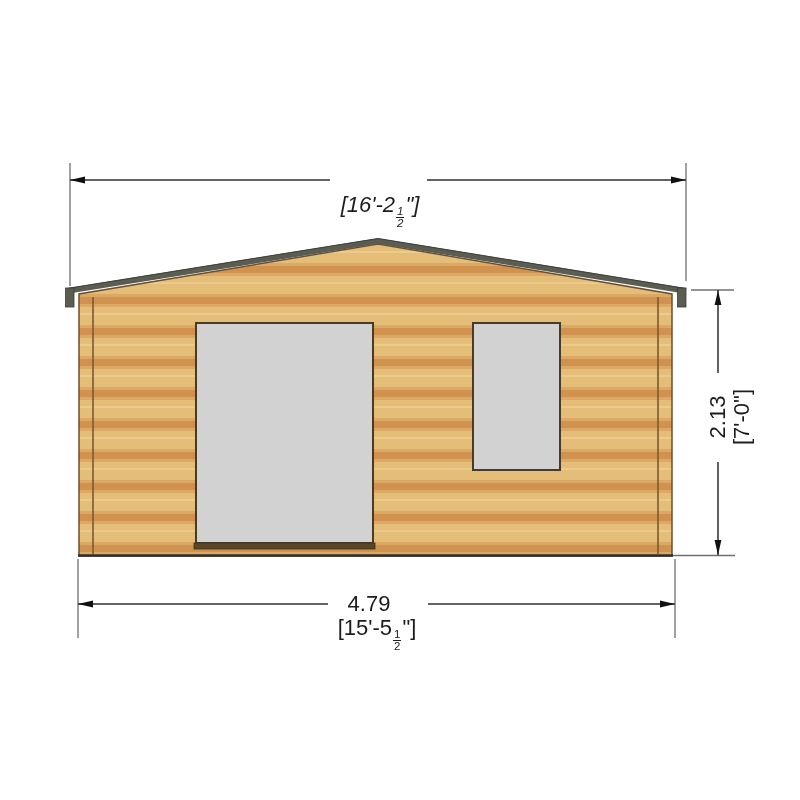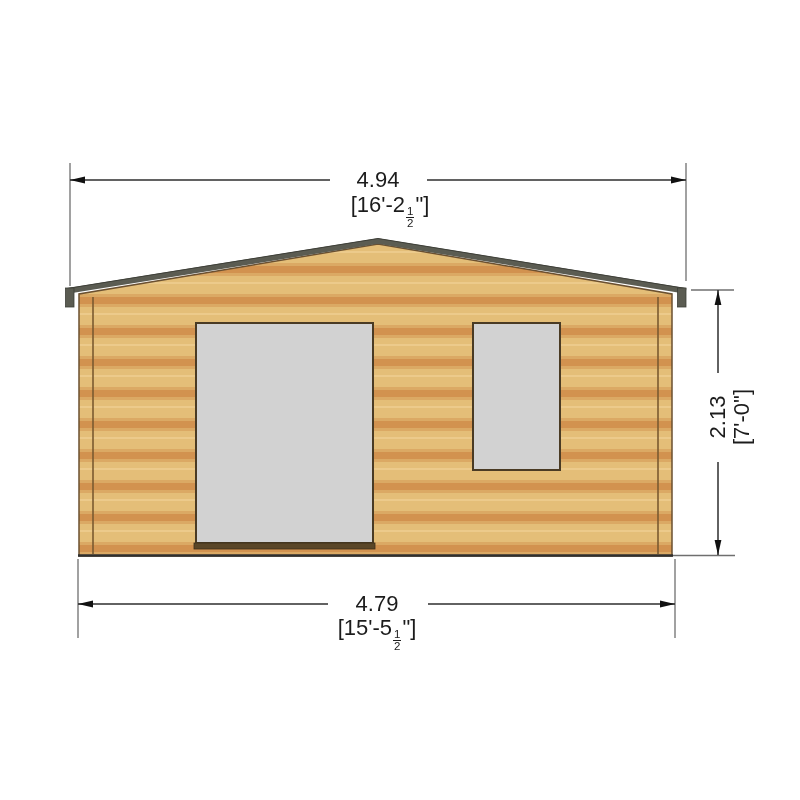--- a/index.html
+++ b/index.html
@@ -6,22 +6,22 @@
   .canvas{
     position:relative;width:800px;height:800px;background:#ffffff;
     font-family:"Liberation Sans", sans-serif;color:#1c1c1c;overflow:hidden;
   }
   .canvas svg{position:absolute;left:0;top:0;}
   .dimtext{
     position:absolute;text-align:center;font-size:22px;line-height:24px;
     color:#1c1c1c;letter-spacing:0px;white-space:nowrap;
   }
   .top-metric{left:298px;top:168px;width:160px;}
-  .top-imperial{left:310px;top:193px;width:160px;}
-  .bottom-metric{left:297px;top:592px;width:160px;}
+  .top-imperial{left:300px;top:193px;width:160px;font-style:italic;}
+  .bottom-metric{left:289px;top:592px;width:160px;}
   .bottom-imperial{left:297px;top:616px;width:160px;}
   .right-rot{
     left:660px;top:393px;width:140px;height:48px;
     transform:rotate(-90deg);transform-origin:50% 50%;
   }
   .frac{
     display:inline-flex;flex-direction:column;align-items:center;
     font-size:11.5px;line-height:10.5px;vertical-align:-3px;padding:0 1px;
   }
   .frac .fnum{border-bottom:1.4px solid #1c1c1c;padding:0 1px;}
@@ -75,21 +75,20 @@
     <polygon points="718,555 714.6,540 721.4,540" fill="#111"></polygon>
 
     <line x1="78" y1="559" x2="78" y2="638" stroke="#6f6f6f" stroke-width="1.3"></line>
     <line x1="675" y1="559" x2="675" y2="638" stroke="#6f6f6f" stroke-width="1.3"></line>
     <line x1="78" y1="604" x2="328" y2="604" stroke="#2e2e2e" stroke-width="1.5"></line>
     <line x1="428" y1="604" x2="675" y2="604" stroke="#2e2e2e" stroke-width="1.5"></line>
     <polygon points="78,604 93,600.6 93,607.4" fill="#111"></polygon>
     <polygon points="675,604 660,600.6 660,607.4" fill="#111"></polygon>
   </svg>
 
-  <div class="dimtext top-metric">4.94</div>
 
   <div class="dimtext top-imperial">
     <span>[16'-2</span><span class="frac">
         <span class="fnum">1</span>
         <span class="fden">2</span>
       </span><span>"]</span>
   </div>
 
   <div class="dimtext bottom-metric">4.79</div>
 

